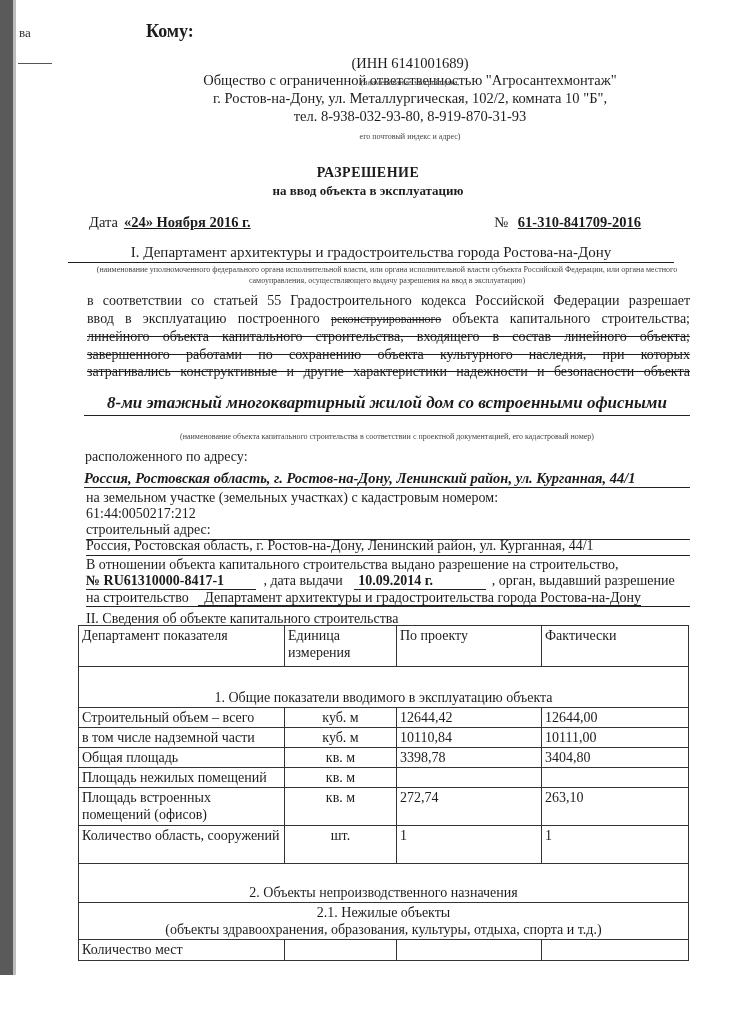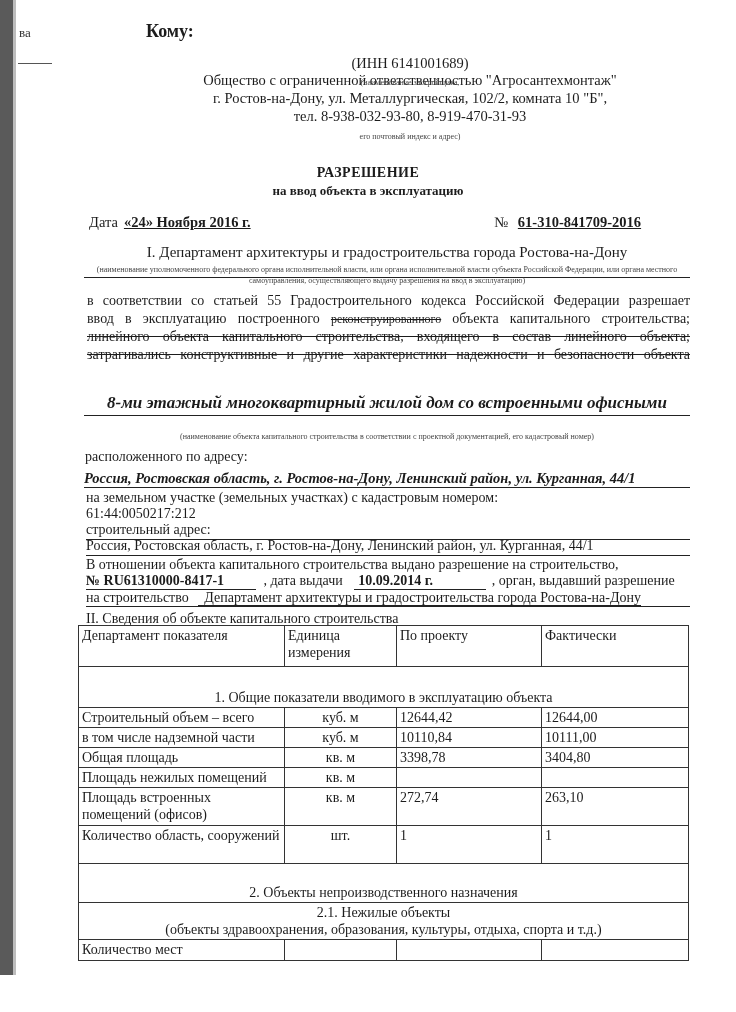--- a/index.html
+++ b/index.html
@@ -25,21 +25,21 @@
   .cap2 { top:132px; font-size:8px; color:#444; }
 
   .title { left:0; width:736px; top:165px; font-size:14px; font-weight:bold; letter-spacing:0.5px; }
   .subtitle { left:0; width:736px; top:183px; font-size:13px; font-weight:bold; }
 
   .date-row { left:89px; top:214px; font-size:14.5px; }
   .date-row .val { font-weight:bold; text-decoration:underline; margin-left:6px; }
   .num-row { left:494px; top:214px; font-size:14.5px; }
   .num-row .val { font-weight:bold; text-decoration:underline; margin-left:10px; }
 
-  .dept { left:84px; width:606px; top:244px; font-size:15px; border-bottom:1.3px solid #222; padding-bottom:16px; }
+  .dept { left:68px; width:606px; top:244px; font-size:15px; border-bottom:1.3px solid #222; padding-bottom:1px; }
   .cap3 { left:84px; width:606px; top:265px; font-size:8px; line-height:10.5px; color:#444; }
 
   .para { left:87px; width:603px; top:292px; font-size:14px; line-height:17.6px; text-align:justify; }
   .para .struck { text-decoration:line-through; }
   .para .line { display:block; text-align:justify; text-align-last:justify; white-space:nowrap; }
 
   .obj { left:84px; width:606px; top:392px; font-size:17px; font-style:italic; font-weight:bold; line-height:21px; border-bottom:1.3px solid #222; padding-bottom:2px; }
   .cap4 { left:84px; width:606px; top:432px; font-size:8px; color:#444; }
 
   .loc-label { left:85px; top:449px; font-size:14px; }
@@ -77,40 +77,41 @@
 <div class="binding-fade"></div>
 
 <div class="abs margin-note">ва</div>
 <div class="abs margin-rule"></div>
 
 <div class="abs komu">Кому:</div>
 <div class="abs addr-block center l-org">Общество с ограниченной ответственностью "Агросантехмонтаж"</div>
 <div class="abs addr-block center l-inn">(ИНН 6141001689)</div>
 <div class="abs addr-block center cap1">(наименование застройщика,</div>
 <div class="abs addr-block center l-addr">г. Ростов-на-Дону, ул. Металлургическая, 102/2, комната 10 "Б",</div>
-<div class="abs addr-block center l-tel">тел. 8-938-032-93-80, 8-919-470-31-93</div>
+<div class="abs addr-block center l-tel">тел. 8-938-032-93-80, 8-919-870-31-93</div>
 <div class="abs addr-block center cap2">его почтовый индекс и адрес)</div>
 
 <div class="abs center title">РАЗРЕШЕНИЕ</div>
 <div class="abs center subtitle">на ввод объекта в эксплуатацию</div>
 
 <div class="abs date-row">
   <span>Дата</span><span class="val">«24» Ноября 2016 г.</span>
 </div>
 <div class="abs num-row">
   <span>№</span><span class="val">61-310-841709-2016</span>
 </div>
 
 <div class="abs center dept">I. Департамент архитектуры и градостроительства города Ростова-на-Дону</div>
 <div class="abs center cap3">(наименование уполномоченного федерального органа исполнительной власти, или органа исполнительной власти субъекта Российской Федерации, или органа местного самоуправления, осуществляющего выдачу разрешения на ввод в эксплуатацию)</div>
 
 <div class="abs para">
   <span class="line">в соответствии со статьей 55 Градостроительного кодекса Российской Федерации разрешает</span>
   <span class="line"><span>ввод в эксплуатацию построенного</span> <span class="struck" style="font-size:12px">реконструированного</span> <span>объекта капитального строительства;</span></span>
   <span class="line struck">линейного объекта капитального строительства, входящего в состав линейного объекта;</span>
+  <span class="line struck">завершенного работами по сохранению объекта культурного наследия, при которых</span>
   <span class="line struck">затрагивались конструктивные и другие характеристики надежности и безопасности объекта</span>
 </div>
 
 <div class="abs center obj">
   <div>8-ми этажный многоквартирный жилой дом  со встроенными офисными</div>
 </div>
 <div class="abs center cap4">(наименование объекта капитального строительства в соответствии с проектной документацией, его кадастровый номер)</div>
 
 <div class="abs loc-label">расположенного по адресу:</div>
 <div class="abs loc-val">Россия, Ростовская область, г. Ростов-на-Дону, Ленинский район, ул. Курганная, 44/1</div>

